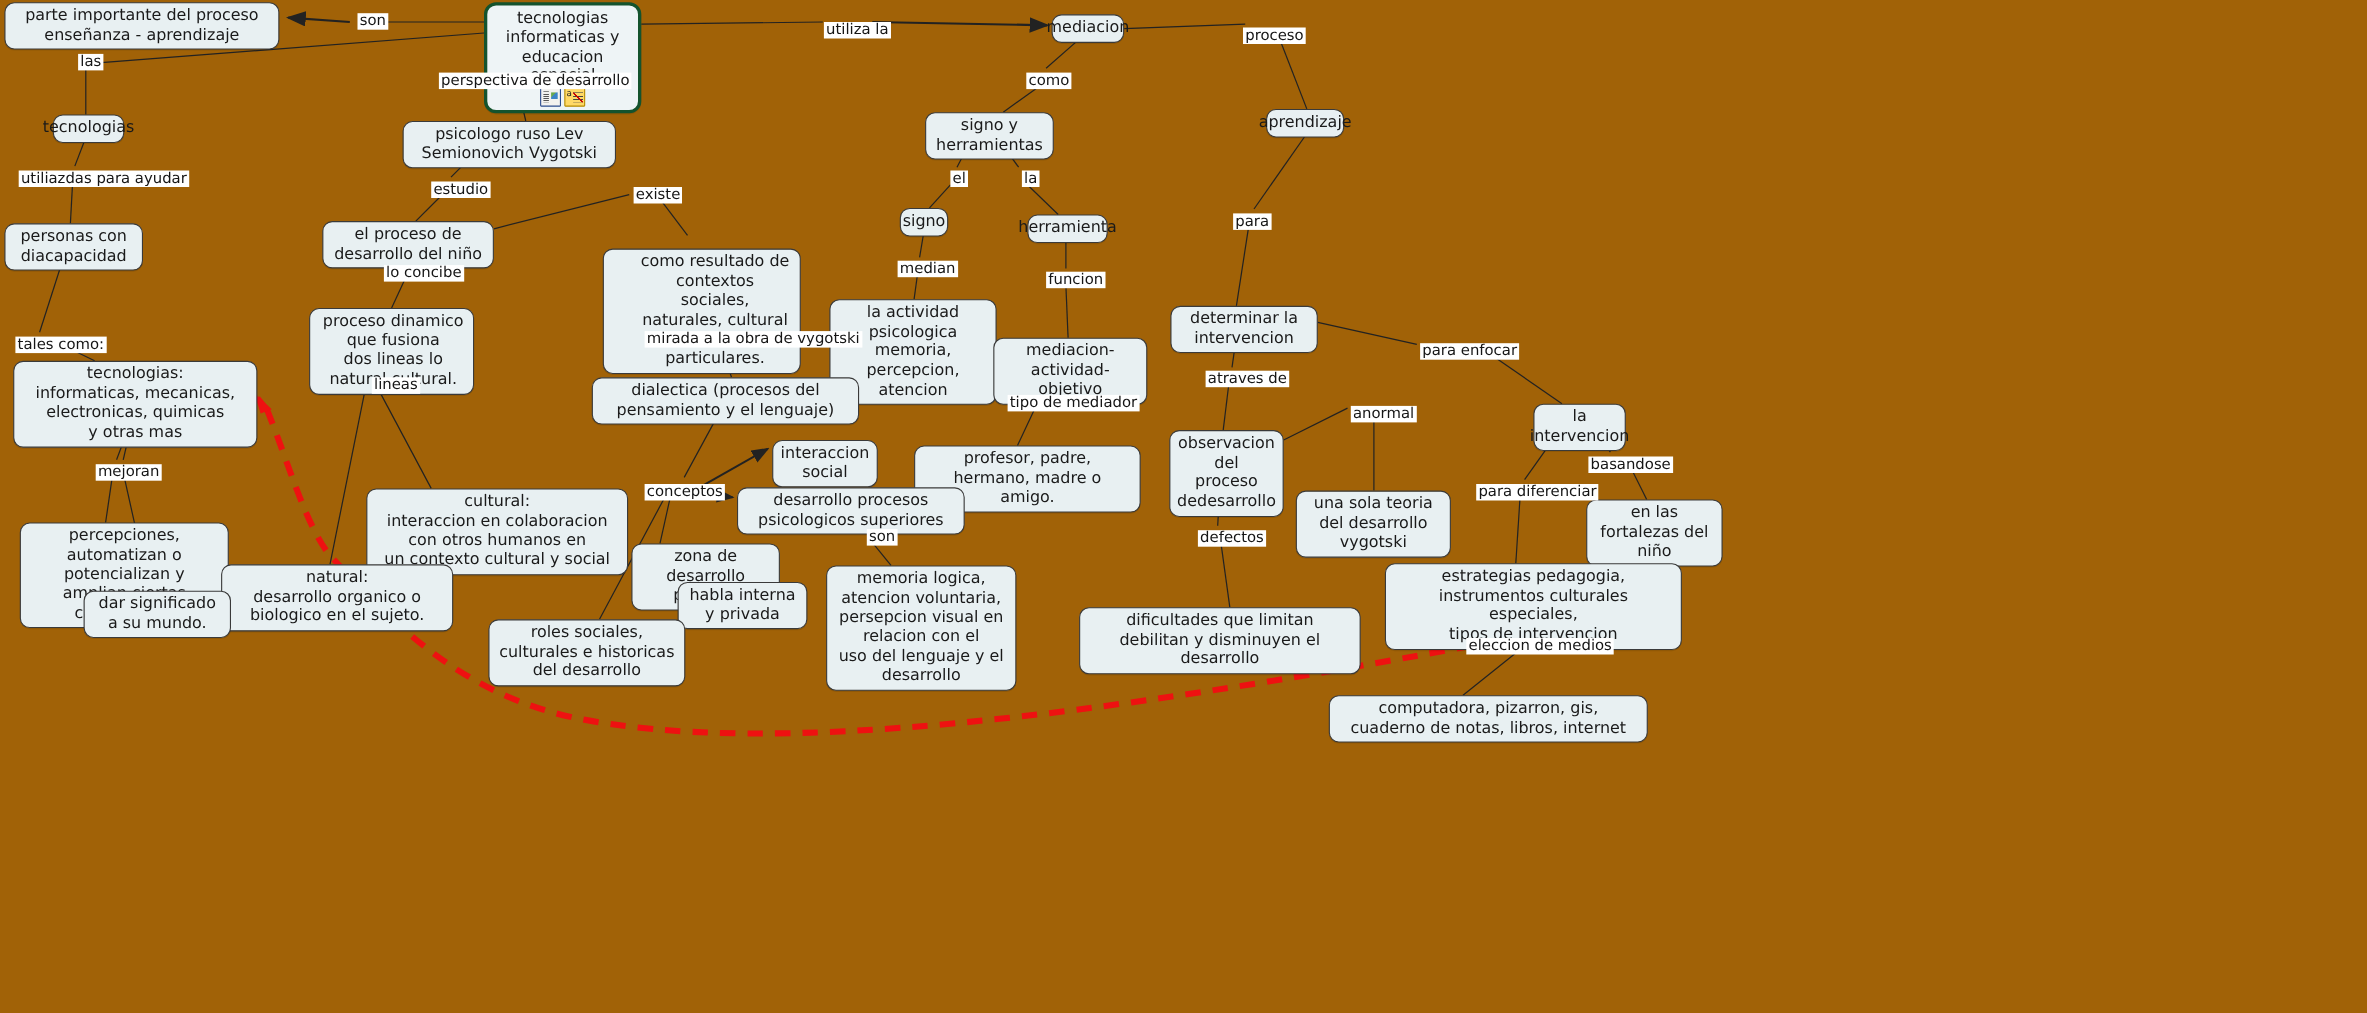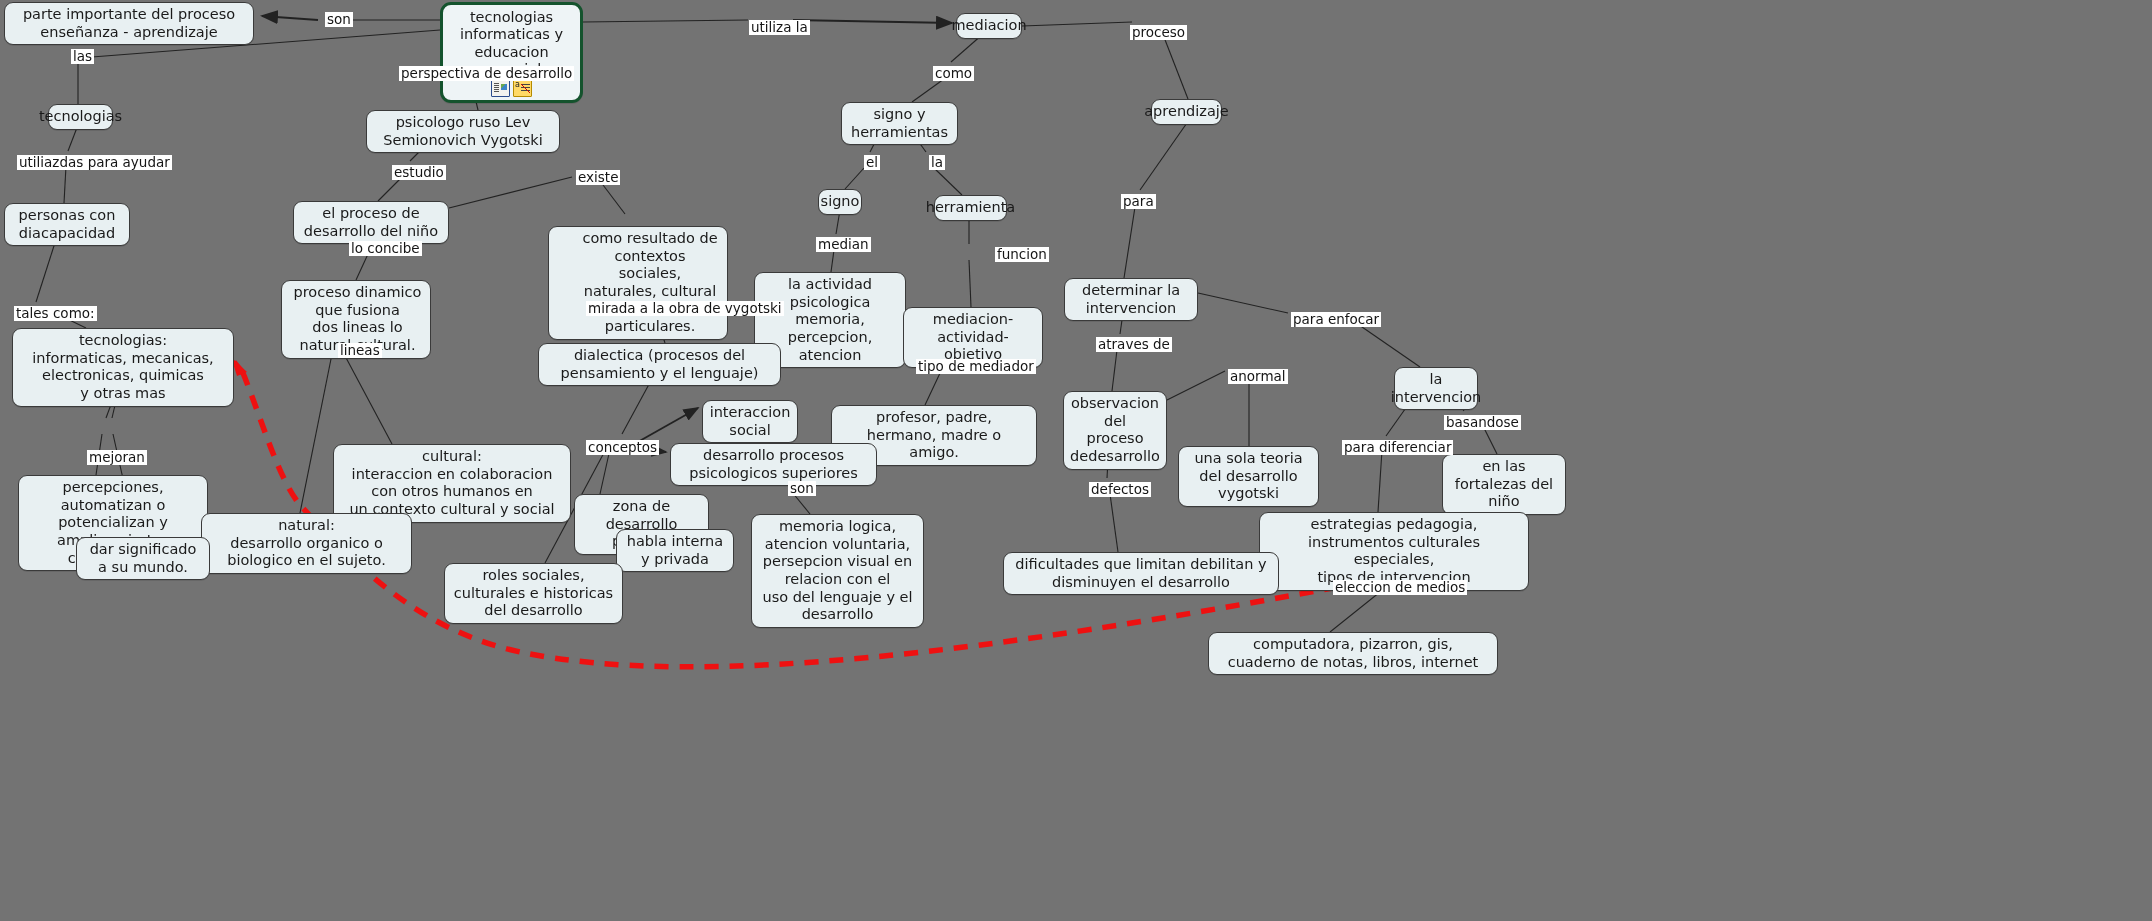--- a/index.html
+++ b/index.html
@@ -4,21 +4,21 @@
 <style>
   html, body {
     margin: 0;
     padding: 0;
     background: #ffffff;
   }
   #canvas {
     position: relative;
     width: 2152px;
     height: 921px;
-    background: #737373;
+    background: #a16207;
     font-family: "DejaVu Sans", "Liberation Sans", sans-serif;
     overflow: hidden;
   }
   svg.edges {
     position: absolute;
     left: 0;
     top: 0;
     width: 2152px;
     height: 921px;
     pointer-events: none;
@@ -285,49 +285,49 @@
       <div class="node" style="left: 574px; top: 494px; width: 135px; min-height: 21px;">zona de desarrollo proximo</div>
       <div class="node" style="left: 201px; top: 513px; width: 211px; min-height: 33px;">natural:
 desarrollo organico o biologico en el sujeto.</div>
       <div class="node" style="left: 751px; top: 514px; width: 173px; min-height: 47px;">memoria logica, atencion voluntaria,
 persepcion visual en relacion con el
 uso del lenguaje y el desarrollo</div>
       <div class="node" style="left: 1259px; top: 512px; width: 270px; min-height: 33px;">estrategias pedagogia, instrumentos culturales especiales,
 tipos de intervencion</div>
       <div class="node" style="left: 616px; top: 529px; width: 118px; min-height: 21px;">habla interna y privada</div>
       <div class="node" style="left: 76px; top: 537px; width: 134px; min-height: 21px;">dar significado a su mundo.</div>
-      <div class="node" style="left: 981px; top: 552px; width: 276px; min-height: 21px; margin-left: 22px;">dificultades que limitan debilitan y disminuyen el desarrollo</div>
+      <div class="node" style="left: 981px; top: 552px; width: 256px; min-height: 21px;">dificultades que limitan debilitan y disminuyen el desarrollo</div>
       <div class="node" style="left: 444px; top: 563px; width: 179px; min-height: 33px;">roles sociales, culturales e historicas
 del desarrollo</div>
       <div class="node" style="left: 1208px; top: 632px; width: 290px; min-height: 21px;">computadora, pizarron, gis, cuaderno de notas, libros, internet</div>
     </div>
   <div id="labels-layer">
       <div class="edge-label" style="left: 325px; top: 12px;">son</div>
       <div class="edge-label" style="left: 749px; top: 20px;">utiliza la</div>
       <div class="edge-label" style="left: 1130px; top: 25px;">proceso</div>
       <div class="edge-label" style="left: 71px; top: 49px;">las</div>
       <div class="edge-label" style="left: 399px; top: 66px;">perspectiva de desarrollo</div>
       <div class="edge-label" style="left: 933px; top: 66px;">como</div>
       <div class="edge-label" style="left: 17px; top: 155px;">utiliazdas para ayudar</div>
       <div class="edge-label" style="left: 392px; top: 165px;">estudio</div>
       <div class="edge-label" style="left: 576px; top: 170px;">existe</div>
       <div class="edge-label" style="left: 864px; top: 155px;">el</div>
       <div class="edge-label" style="left: 929px; top: 155px;">la</div>
       <div class="edge-label" style="left: 1121px; top: 194px;">para</div>
       <div class="edge-label" style="left: 349px; top: 241px;">lo concibe</div>
       <div class="edge-label" style="left: 816px; top: 237px;">median</div>
-      <div class="edge-label" style="left: 951px; top: 247px; margin-left: 44px;">funcion</div>
+      <div class="edge-label" style="left: 951px; top: 247px;">funcion</div>
       <div class="edge-label" style="left: 586px; top: 301px;">mirada a la obra de vygotski</div>
       <div class="edge-label" style="left: 14px; top: 306px;">tales como:</div>
       <div class="edge-label" style="left: 1291px; top: 312px;">para enfocar</div>
       <div class="edge-label" style="left: 338px; top: 343px;">lineas</div>
       <div class="edge-label" style="left: 916px; top: 359px;">tipo de mediador</div>
       <div class="edge-label" style="left: 1096px; top: 337px;">atraves de</div>
       <div class="edge-label" style="left: 1228px; top: 369px;">anormal</div>
-      <div class="edge-label" style="left: 87px; top: 422px; margin-top: 28px;">mejoran</div>
+      <div class="edge-label" style="left: 87px; top: 422px;">mejoran</div>
       <div class="edge-label" style="left: 1444px; top: 415px;">basandose</div>
       <div class="edge-label" style="left: 586px; top: 440px;">conceptos</div>
       <div class="edge-label" style="left: 1342px; top: 440px;">para diferenciar</div>
       <div class="edge-label" style="left: 788px; top: 481px;">son</div>
       <div class="edge-label" style="left: 1089px; top: 482px;">defectos</div>
       <div class="edge-label" style="left: 1333px; top: 580px;">eleccion de medios</div>
     </div>
 
 </div>
 

